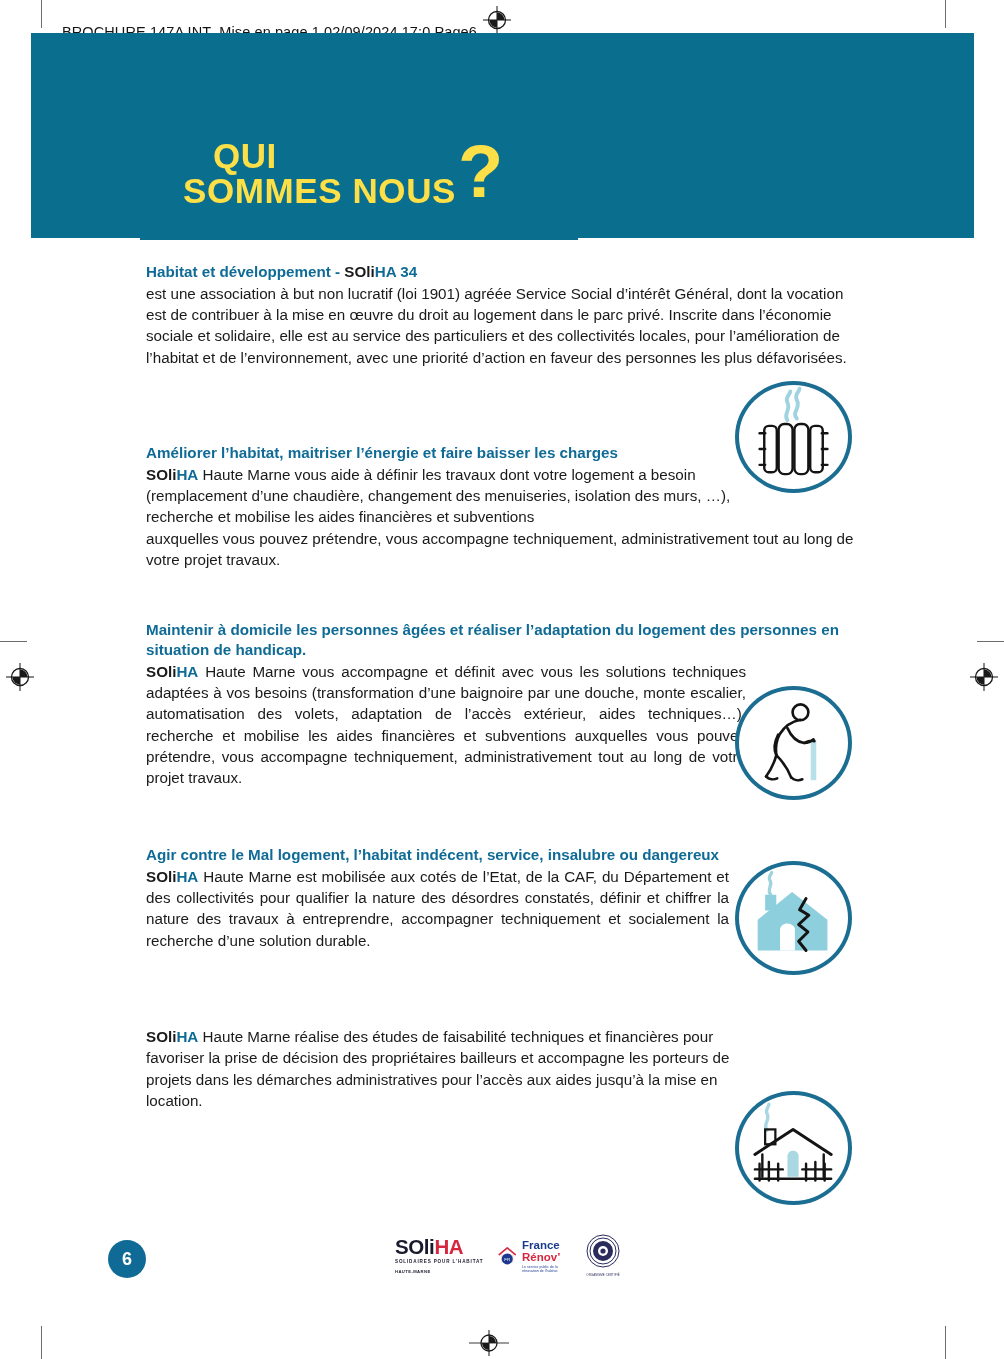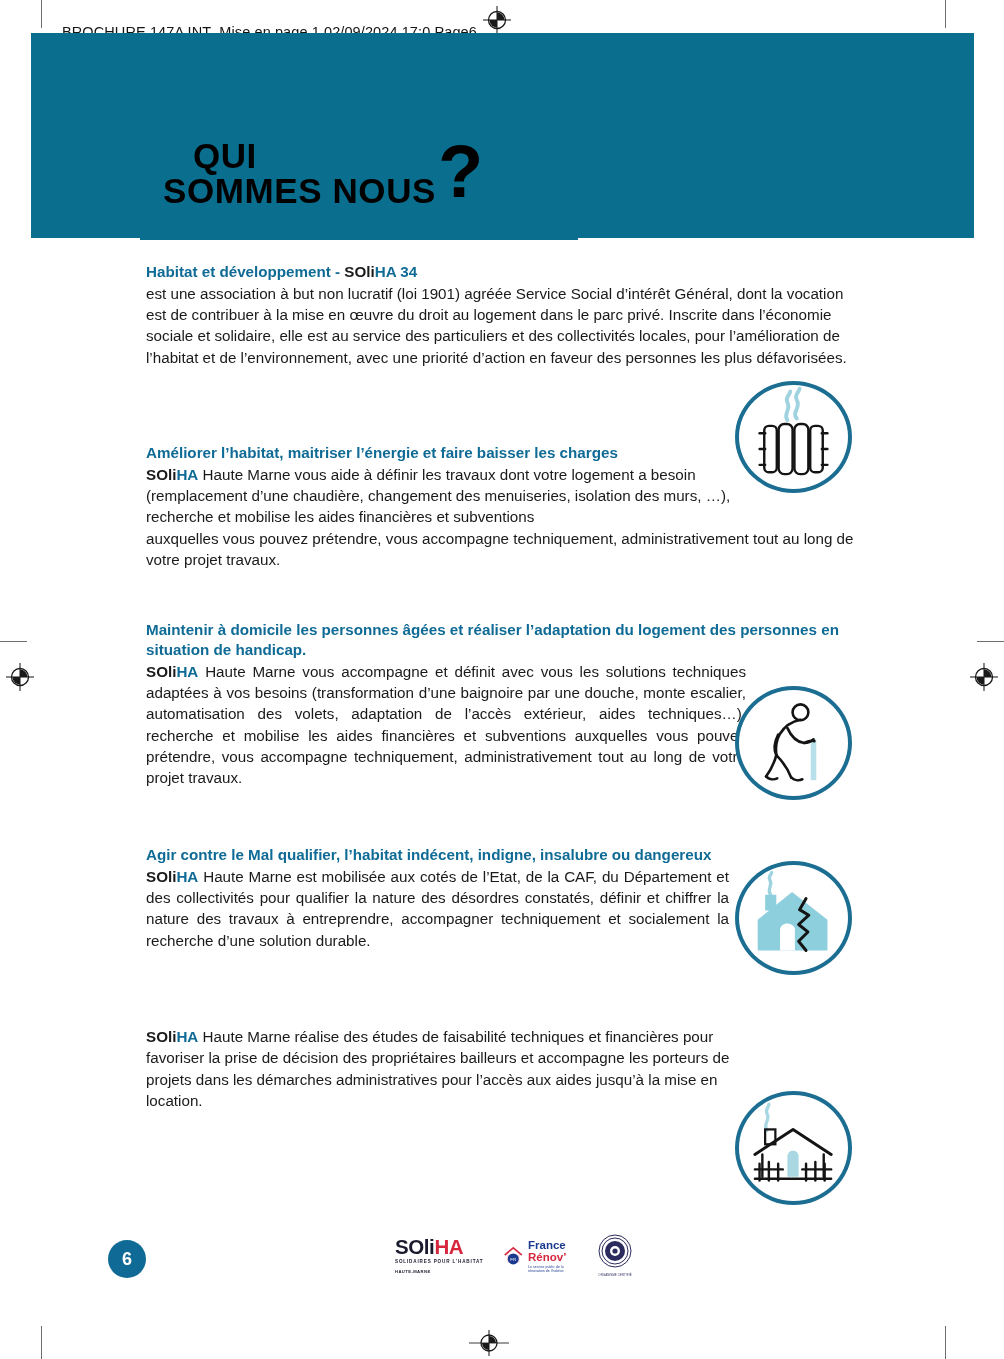--- a/index.html
+++ b/index.html
@@ -42,23 +42,23 @@
   .banner {
     position: absolute;
     left: 31px;
     top: 33px;
     width: 943px;
     height: 205px;
     background: #0a6e8f;
   }
   .banner-title {
     position: absolute;
-    left: 132px;
+    left: 152px;
     top: 105px;
-    color: #000000;
+    color: #fde047;
     line-height: 1.0;
   }
   .title-qui {
     font-size: 35px;
     font-weight: bold;
     letter-spacing: 0.5px;
     display: block;
     margin-left: 30px;
   }
   .title-row2 {
@@ -161,21 +161,21 @@
     justify-content: center;
     font-family: "Liberation Sans", sans-serif;
   }
 
   .footer-logos {
     position: absolute;
     left: 395px;
     top: 1234px;
     display: flex;
     align-items: center;
-    gap: 12px;
+    gap: 6px;
   }
 
   
   .logo-soliha { width: 96px; text-align: left; }
   .logo-soliha .word {
     font-size: 20.5px;
     font-weight: bold;
     letter-spacing: -0.4px;
     line-height: 1;
   }
@@ -304,21 +304,21 @@
     <div class="sec-body"><span class="brand-dark">SOli</span><span class="brand-teal">HA</span><span> Haute Marne vous aide à définir les travaux dont votre logement a besoin (remplacement d’une chaudière, changement des menuiseries, isolation des murs, …), recherche et mobilise les aides financières et subventions</span></div>
     <div class="sec-body wide">auxquelles vous pouvez prétendre, vous accompagne techniquement, administrativement tout au long de votre projet travaux.</div>
   </div>
 
   <div class="section" id="section-maintenir">
     <div class="sec-head" style="width:716px;">Maintenir à domicile les personnes âgées et réaliser l’adaptation du logement des personnes en situation de handicap.</div>
     <div class="sec-body justify"><span class="brand-dark">SOli</span><span class="brand-teal">HA</span><span> Haute Marne vous accompagne et définit avec vous les solutions techniques adaptées à vos besoins (transformation d’une baignoire par une douche, monte escalier, automatisation des volets, adaptation de l’accès extérieur, aides techniques…), recherche et mobilise les aides financières et subventions auxquelles vous pouvez prétendre, vous accompagne techniquement, administrativement tout au long de votre projet travaux.</span></div>
   </div>
 
   <div class="section" id="section-agir">
-    <div class="sec-head">Agir contre le Mal qualifier, l’habitat indécent, indigne, insalubre ou dangereux</div>
+    <div class="sec-head">Agir contre le Mal logement, l’habitat indécent, service, insalubre ou dangereux</div>
     <div class="sec-body justify"><span class="brand-dark">SOli</span><span class="brand-teal">HA</span><span> Haute Marne est mobilisée aux cotés de  l’Etat, de la CAF, du Département et des collectivités pour qualifier la nature des désordres constatés, définir et chiffrer la nature des travaux à entreprendre, accompagner techniquement et socialement la recherche d’une solution durable.</span></div>
   </div>
 
   <div class="section" id="section-mettre">
     <div class="sec-body" style="width:592px;"><span class="brand-dark">SOli</span><span class="brand-teal">HA</span><span> Haute Marne réalise des études de faisabilité techniques et financières pour favoriser la prise de décision des propriétaires bailleurs et accompagne les porteurs de projets dans les démarches administratives pour l’accès aux aides jusqu’à la mise en location.</span></div>
   </div>
 
 </div>
 
 <div class="icon-circle" id="icon-radiator">

